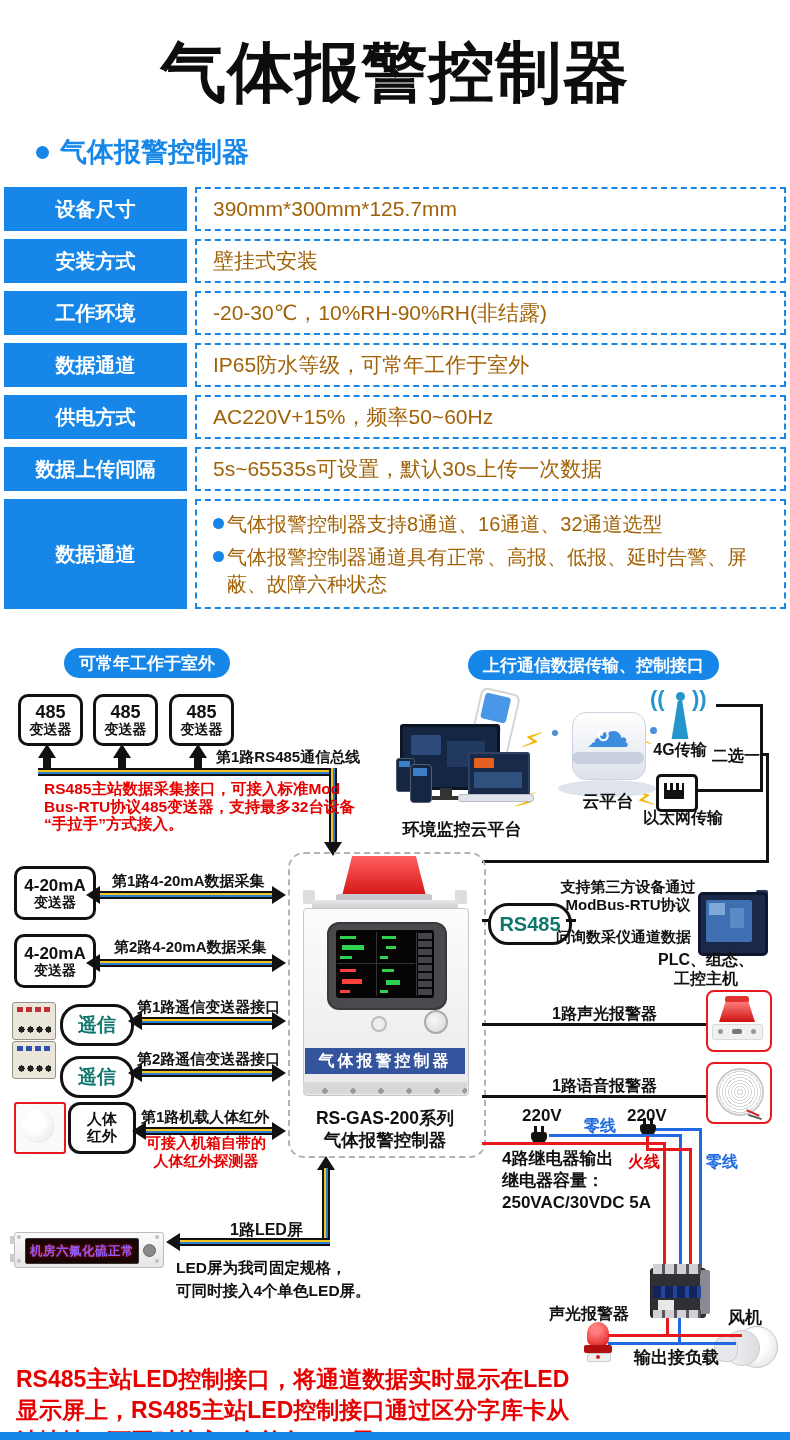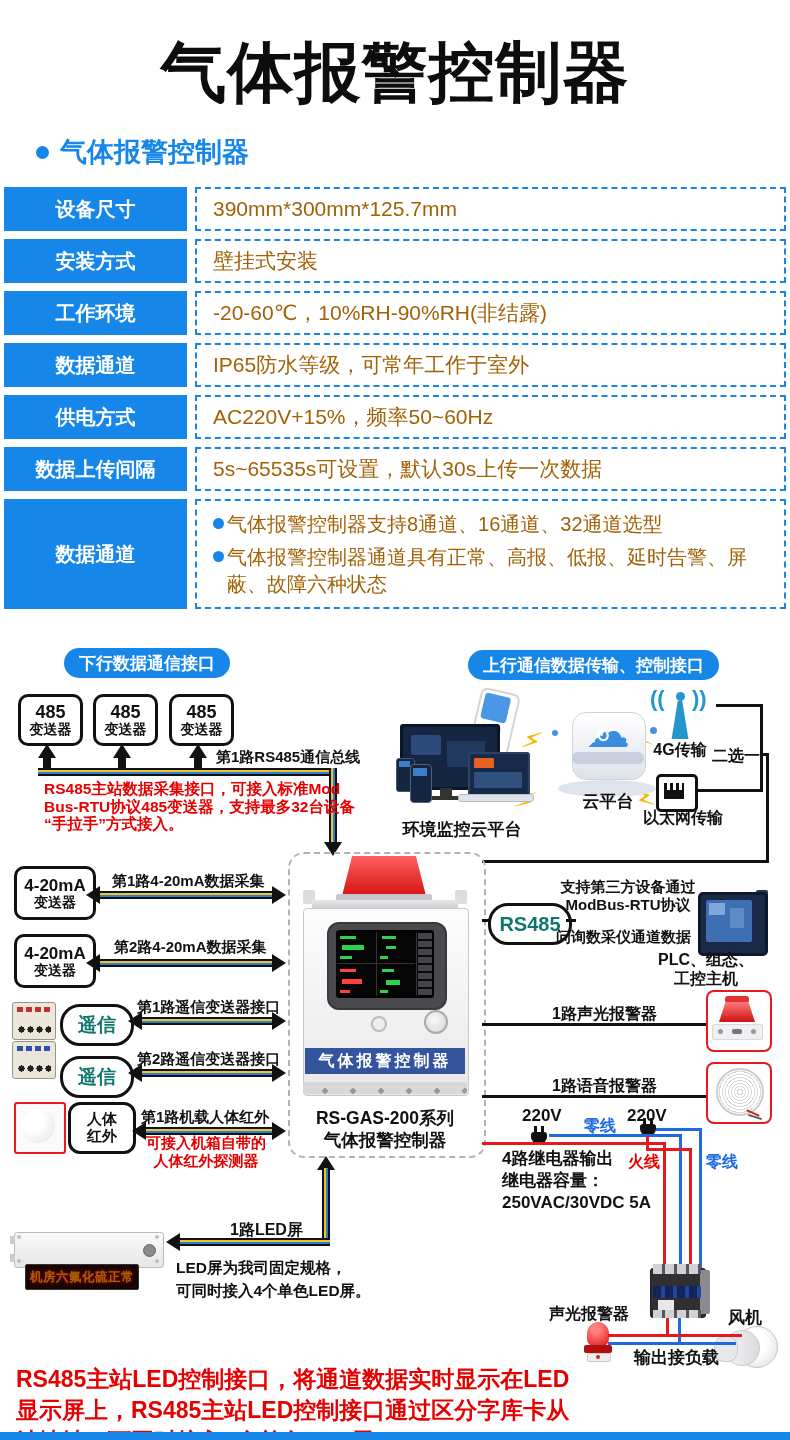--- a/index.html
+++ b/index.html
@@ -60,21 +60,21 @@
     <div class="srow">
       <div class="slabel">设备尺寸</div>
       <div class="svalue">390mm*300mm*125.7mm</div>
     </div>
     <div class="srow">
       <div class="slabel">安装方式</div>
       <div class="svalue">壁挂式安装</div>
     </div>
     <div class="srow">
       <div class="slabel">工作环境</div>
-      <div class="svalue">-20-60℃，10%RH-90%RH(非结露)</div>
+      <div class="svalue">-20-30℃，10%RH-90%RH(非结露)</div>
     </div>
     <div class="srow">
       <div class="slabel">数据通道</div>
       <div class="svalue">IP65防水等级，可常年工作于室外</div>
     </div>
     <div class="srow">
       <div class="slabel">供电方式</div>
       <div class="svalue">AC220V+15%，频率50~60Hz</div>
     </div>
     <div class="srow">
@@ -89,21 +89,21 @@
           <span>气体报警控制器支持8通道、16通道、32通道选型</span>
         </div>
         <div class="bline">
           <span class="bdot"></span>
           <span>气体报警控制器通道具有正常、高报、低报、延时告警、屏蔽、故障六种状态</span>
         </div>
       </div>
     </div>
   </div>
 
-  <div class="abs badge" style="left:64px;top:648px;">下行数据通信接口</div>
+  <div class="abs badge" style="left:64px;top:648px;">可常年工作于室外</div>
   <div class="abs badge" style="left:468px;top:650px;">上行通信数据传输、控制接口</div>
 
   <div class="abs node" style="left:18px;top:694px;width:59px;height:46px;">
     <span style="font-size:18px;">485</span>
     <span style="font-size:14px;">变送器</span>
   </div>
   <div class="abs node" style="left:93px;top:694px;width:59px;height:46px;">
     <span style="font-size:18px;">485</span>
     <span style="font-size:14px;">变送器</span>
   </div>
@@ -377,21 +377,21 @@
   <div class="abs lab pre" style="left:176px;top:1256px;font-size:15.5px;line-height:23px;font-weight:600;">LED屏为我司固定规格，
 可同时接入4个单色LED屏。</div>
 
   <div class="abs" style="left:14px;top:1232px;width:148px;height:34px;background:linear-gradient(180deg,#fafafa,#e6e6e8);border:1px solid #bbb;border-radius:3px;">
     <div class="abs" style="left:-5px;top:3px;width:5px;height:8px;background:#ccc;"></div>
     <div class="abs" style="left:-5px;top:21px;width:5px;height:8px;background:#ccc;"></div>
     <div class="abs" style="left:2px;top:2px;width:4px;height:4px;background:#c0c0c0;border-radius:50%;"></div>
     <div class="abs" style="left:2px;top:26px;width:4px;height:4px;background:#c0c0c0;border-radius:50%;"></div>
     <div class="abs" style="left:140px;top:2px;width:4px;height:4px;background:#c0c0c0;border-radius:50%;"></div>
     <div class="abs" style="left:140px;top:26px;width:4px;height:4px;background:#c0c0c0;border-radius:50%;"></div>
-    <div class="abs ctr" style="left:10px;top:5px;width:112px;height:24px;background:#1a0505;border:1px solid #333;border-radius:2px;color:#a16207;font-size:12.5px;font-weight:bold;line-height:24px;letter-spacing:0.5px;text-shadow:0 0 3px rgba(255,0,0,0.8);margin-top:26px;">机房六氟化硫正常</div>
+    <div class="abs ctr" style="left:10px;top:5px;width:112px;height:24px;background:#1a0505;border:1px solid #333;border-radius:2px;color:#8b5cf6;font-size:12.5px;font-weight:bold;line-height:24px;letter-spacing:0.5px;text-shadow:0 0 3px rgba(255,0,0,0.8);">机房六氟化硫正常</div>
     <div class="abs" style="left:128px;top:11px;width:11px;height:11px;background:#8a8a8a;border:1px solid #666;border-radius:50%;"></div>
   </div>
 
   <div class="abs red pre" style="left:16px;top:1364px;width:560px;font-size:23px;line-height:31px;">RS485主站LED控制接口，将通道数据实时显示在LED
 显示屏上，RS485主站LED控制接口通过区分字库卡从
 站地址，可同时接入4个单色LED屏。</div>
   <div class="abs footer"></div>
 
 </div>
 

